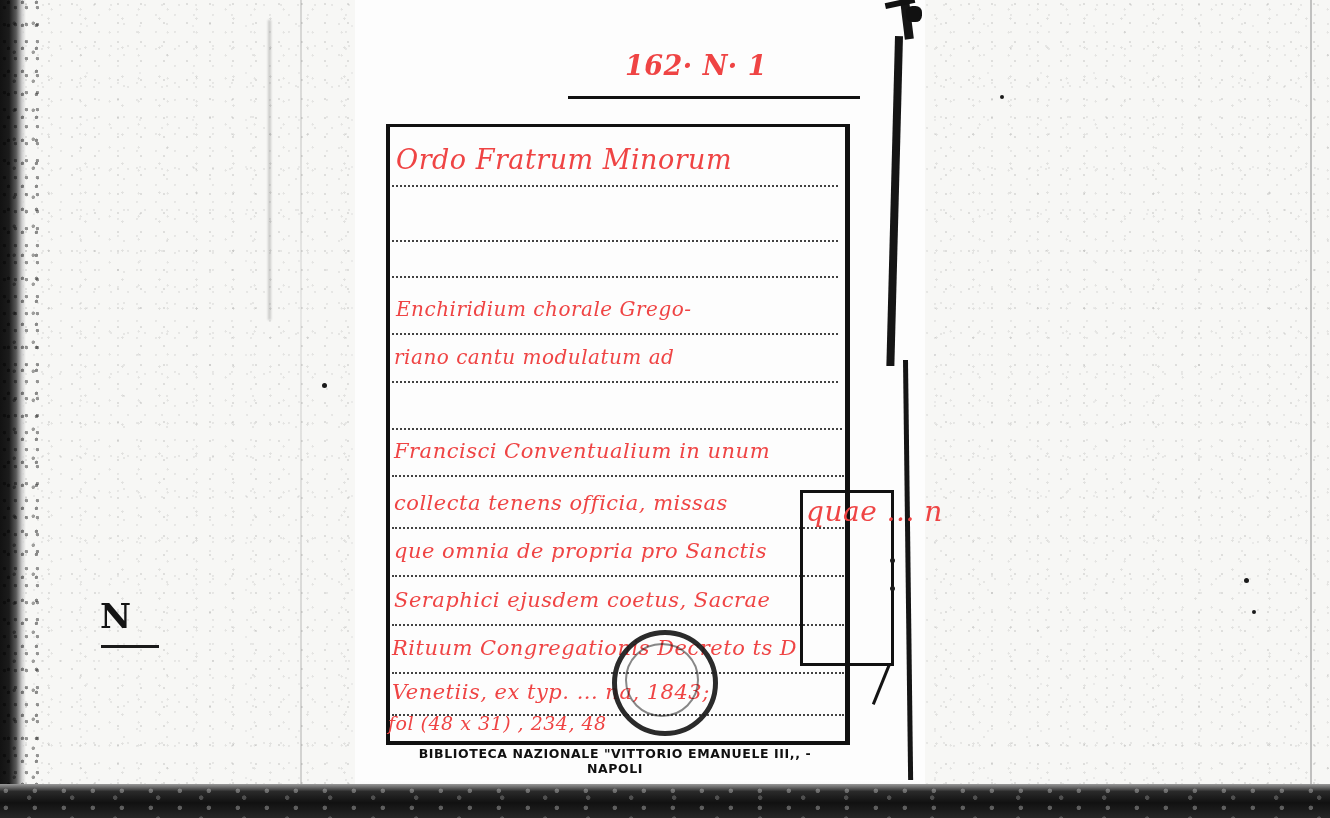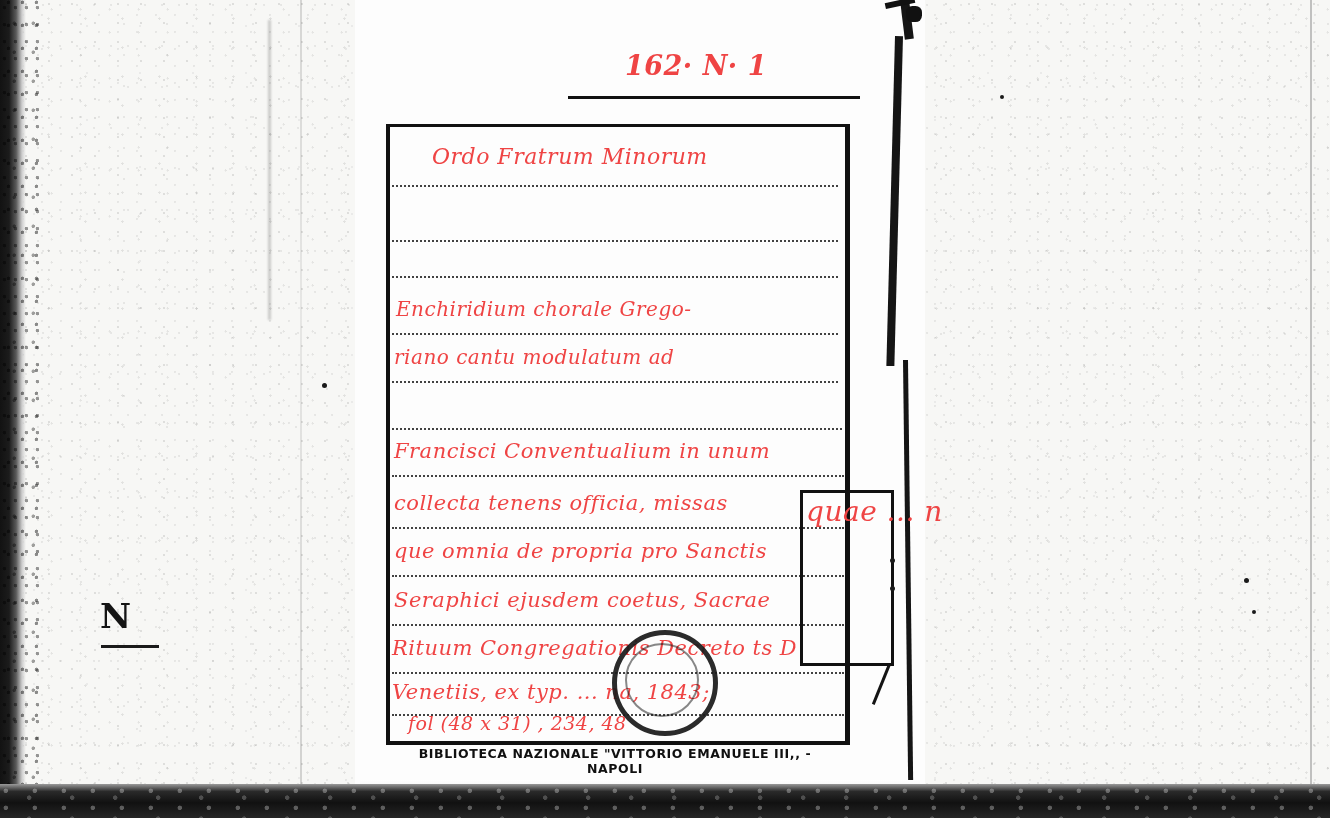--- a/index.html
+++ b/index.html
@@ -167,21 +167,21 @@
     position: absolute;
     height: 0;
     border-top: 2px dotted #222;
     opacity: .85;
   }
 
   .line {
     position: absolute;
     font-size: 20px;
   }
-  .line.big { font-size: 22px; margin-left: 36px; }
+  .line.big { font-size: 27px; }
 
   
   .bracket {
     position: absolute;
     left: 800px; top: 490px;
     width: 88px; height: 170px;
     border: 3px solid #111;
     border-left: 3px solid #111;
   }
   .bracket-inner {
@@ -309,21 +309,21 @@
 
   <div class="guide" style="left:392px; top:624px; width:452px;"></div>
   <div class="hand line" style="left:394px; top:588px; font-size:21px;">Seraphici ejusdem coetus, Sacrae</div>
 
   <div class="guide" style="left:392px; top:672px; width:452px;"></div>
   <div class="hand line" style="left:392px; top:636px; font-size:21px;">Rituum Congregationis Decreto ts D</div>
 
   <div class="guide" style="left:392px; top:714px; width:452px;"></div>
   <div class="hand line" style="left:392px; top:680px; font-size:21px;">Venetiis, ex typ. ... na, 1843;</div>
 
-  <div class="hand line" style="left:408px; top:712px; font-size:19px;">fol (48 x 31)  , 234, 48</div>
+  <div class="hand line" style="left:388px; top:712px; font-size:19px;">fol (48 x 31)  , 234, 48</div>
 
   <div class="bracket"></div>
   <div class="hand bracket-inner">quae ... n</div>
   <div class="ink-dot" style="left:890px; top:558px; width:5px; height:5px;"></div>
   <div class="ink-dot" style="left:890px; top:586px; width:5px; height:5px;"></div>
 
   <div class="stamp"></div>
 
   <div class="footer-imprint">BIBLIOTECA NAZIONALE "VITTORIO EMANUELE III,, - NAPOLI</div>
 

